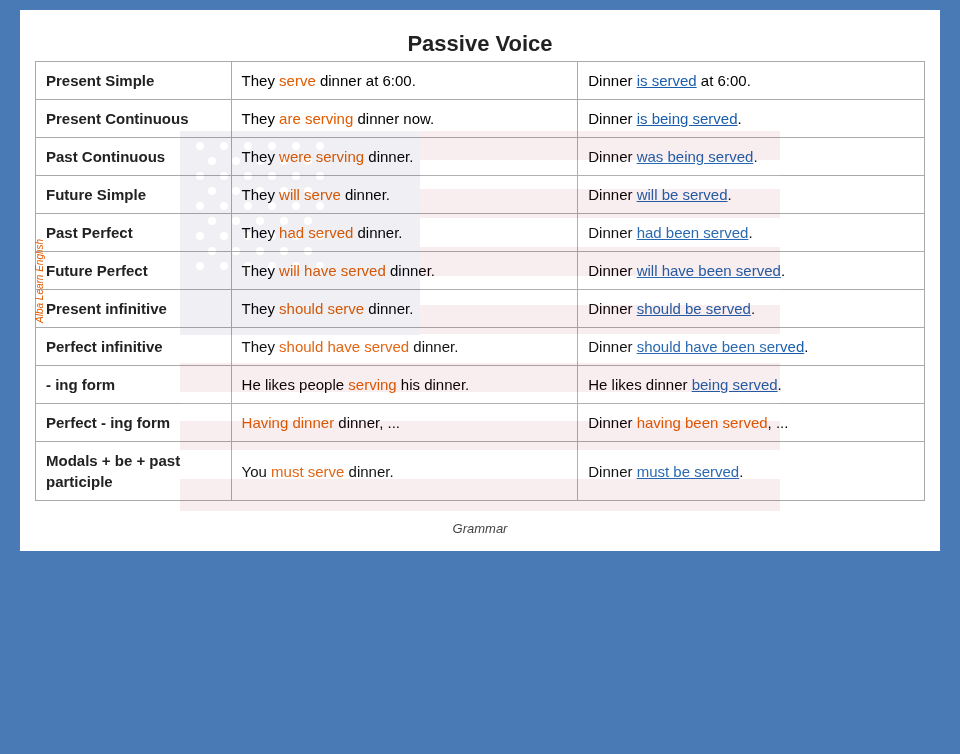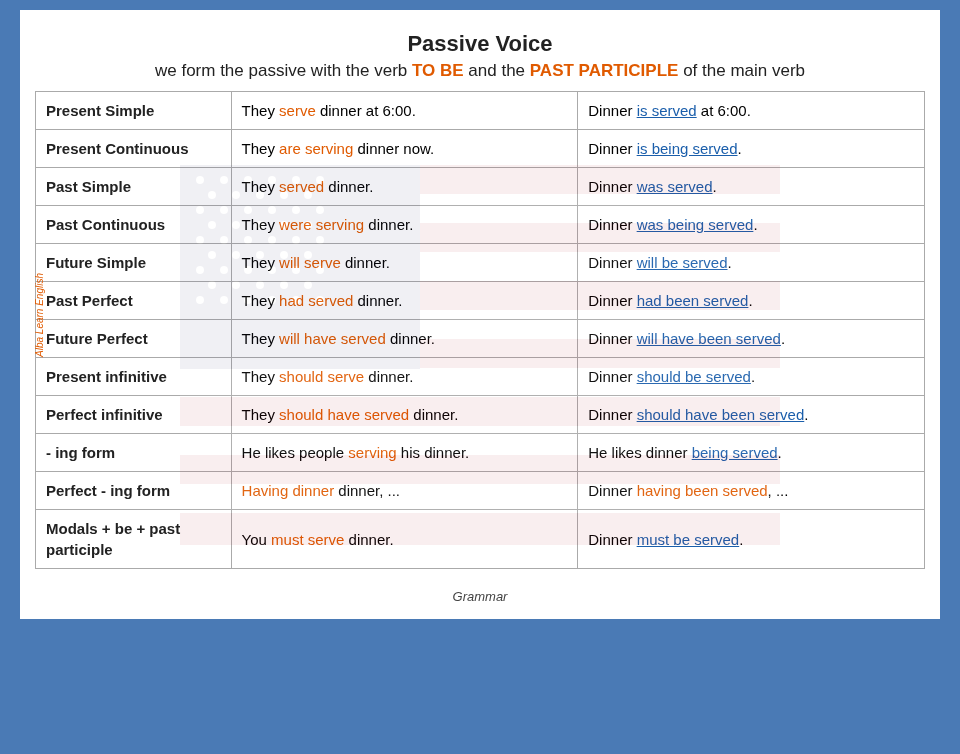--- a/index.html
+++ b/index.html
@@ -168,42 +168,34 @@
             <circle cx="44" cy="135" r="4"></circle>
             <circle cx="68" cy="135" r="4"></circle>
             <circle cx="92" cy="135" r="4"></circle>
             <circle cx="116" cy="135" r="4"></circle>
             <circle cx="140" cy="135" r="4"></circle>
         </g>
       </svg>
     </div>
 
     <h1 class="page-title">Passive Voice</h1>
-    <p class="subtitle">
-      <span>we form the passive with the verb </span><span class="to-be">TO BE</span><span> and the </span><span class="past-participle">PAST PARTICIPLE</span><span> of the main verb</span>
-    </p>
 
     <table id="main-table">
       <tbody id="table-body">
       <tr>
             <td>Present Simple</td>
             <td>They <span class="red">serve</span> dinner at 6:00.</td>
             <td>Dinner <span class="blue">is served</span> at 6:00.</td>
           </tr>
           <tr>
             <td>Present Continuous</td>
             <td>They <span class="red">are serving</span> dinner now.</td>
             <td>Dinner <span class="blue">is being served</span>.</td>
           </tr>
           <tr>
-            <td>Past Simple</td>
-            <td>They <span class="red">served</span> dinner.</td>
-            <td>Dinner <span class="blue">was served</span>.</td>
-          </tr>
-          <tr>
             <td>Past Continuous</td>
             <td>They <span class="red">were serving</span> dinner.</td>
             <td>Dinner <span class="blue">was being served</span>.</td>
           </tr>
           <tr>
             <td>Future Simple</td>
             <td>They <span class="red">will serve</span> dinner.</td>
             <td>Dinner <span class="blue">will be served</span>.</td>
           </tr>
           <tr>

